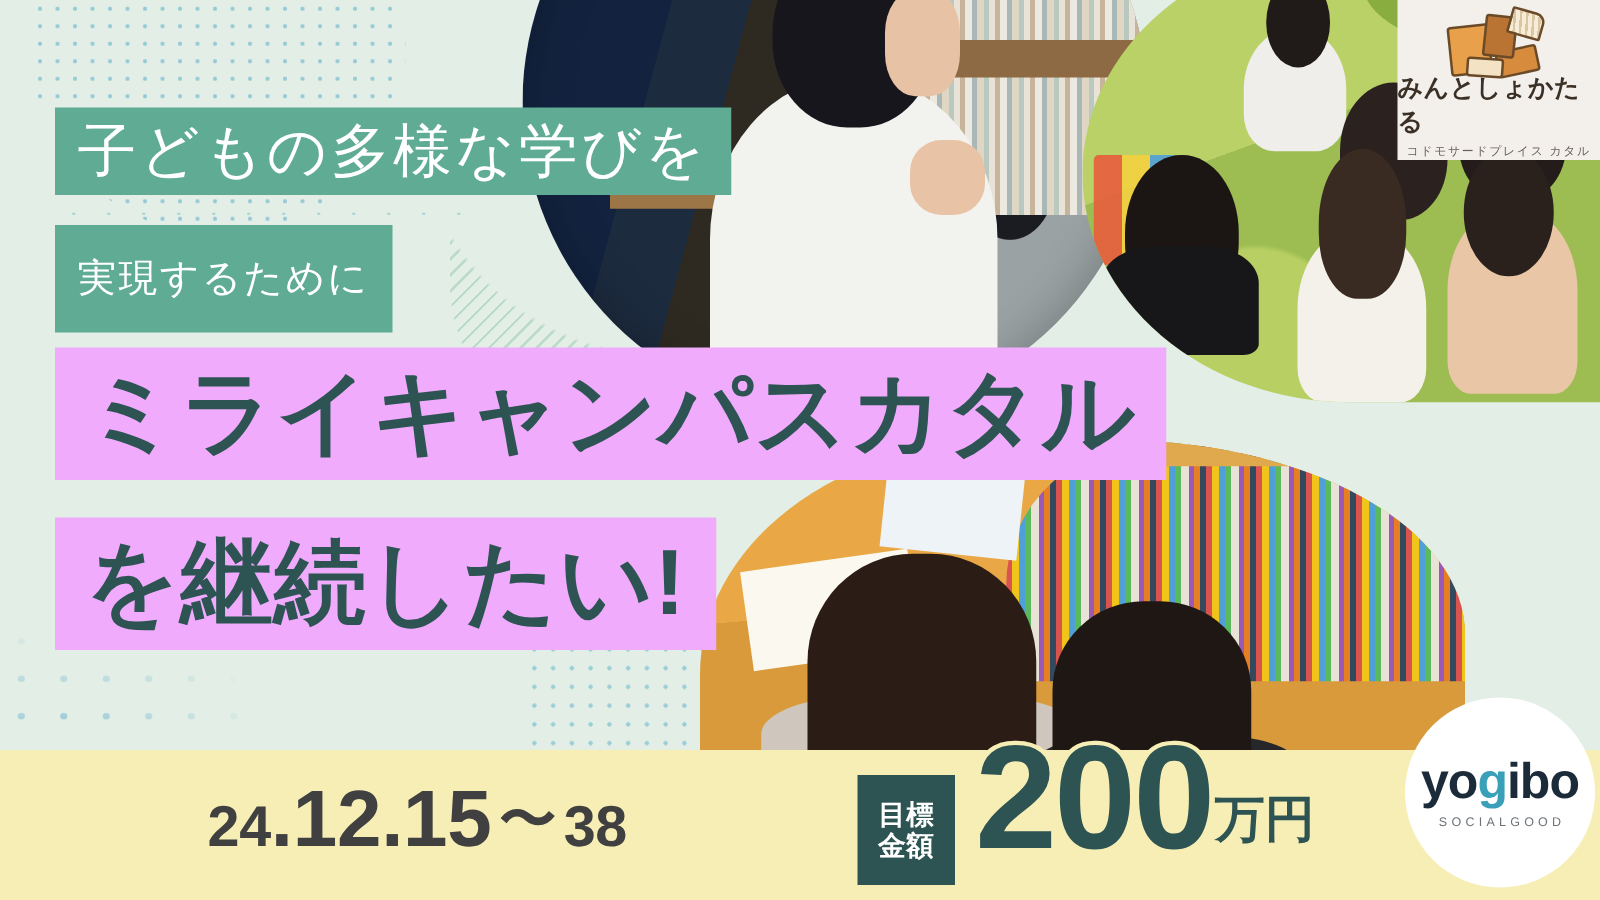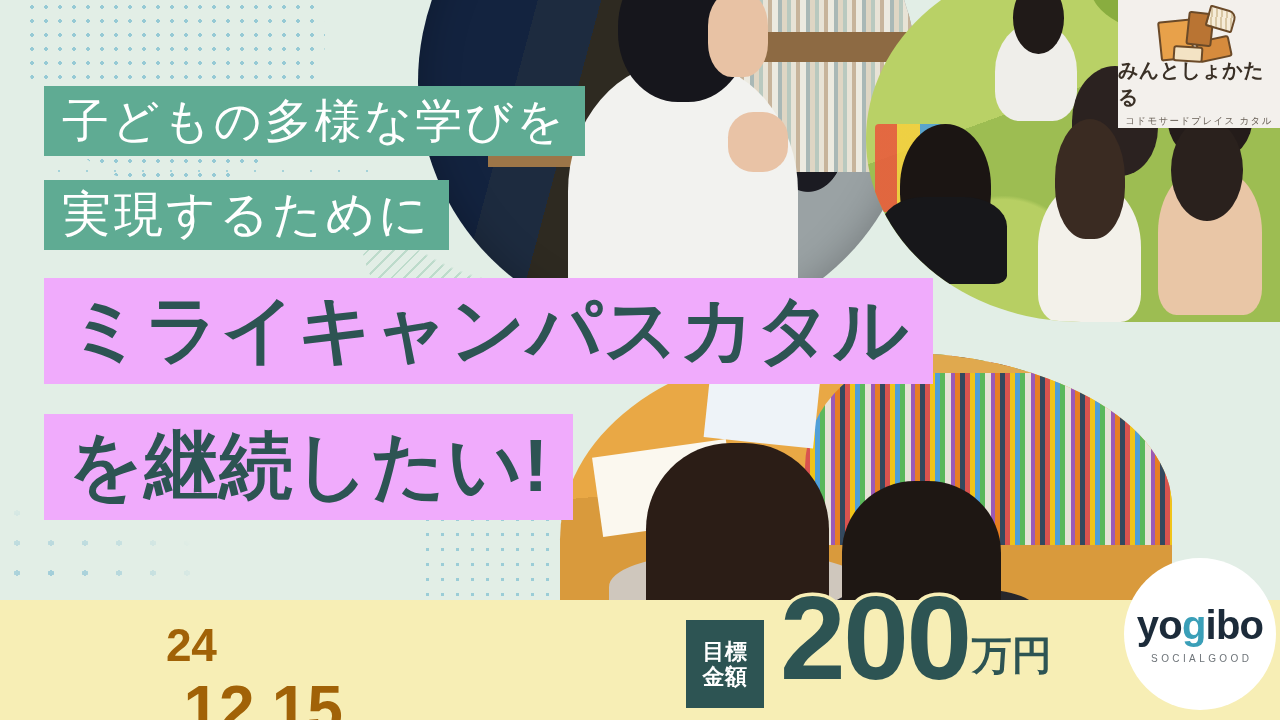--- a/index.html
+++ b/index.html
@@ -221,21 +221,21 @@
     position:absolute;
     background:#5fab93;
     color:#ffffff;
     font-family:"Liberation Serif", serif;
     font-weight:400;
     letter-spacing:.06em;
     display:flex; align-items:center;
     white-space:nowrap;
   }
   .tagline-1{ left:44px; top:86px;  height:70px; padding:0 18px; font-size:47px; }
-  .tagline-2{ left:44px; top:180px; height:70px; padding:0 18px; font-size:49px; }
+  .tagline-2{ left:44px; top:180px; height:86px; padding:0 18px; font-size:31px; }
 
   .headline{
     position:absolute;
     background:#f0abfc;
     color:#2d5453;
     font-family:"Liberation Sans", sans-serif;
     font-weight:700;
     letter-spacing:.01em;
     display:flex; align-items:center;
     white-space:nowrap;
@@ -291,26 +291,25 @@
     letter-spacing:.02em;
   }
   .chip-period{ left:62px;  top:620px; width:78px; height:78px; }
   .chip-goal{   left:686px; top:620px; width:78px; height:88px; }
   .chip span{ display:block; }
 
   .date-text{
     position:absolute; left:166px; top:618px;
     height:82px;
     display:flex; align-items:baseline;
-    color:#a16207;
+    color:#404040;
     font-family:"Liberation Sans", sans-serif;
     font-weight:700;
     letter-spacing:-.015em;
     white-space:nowrap;
-    flex-direction:column;
   }
   .date-yr{ font-size:46px; }
   .date-md{ font-size:64px; }
   .date-sep{ font-size:46px; padding:0 6px; position:relative; top:-6px; }
 
   .amount-wrap{
     position:absolute; left:780px; top:584px;
     display:flex; align-items:flex-end;
     white-space:nowrap;
   }

